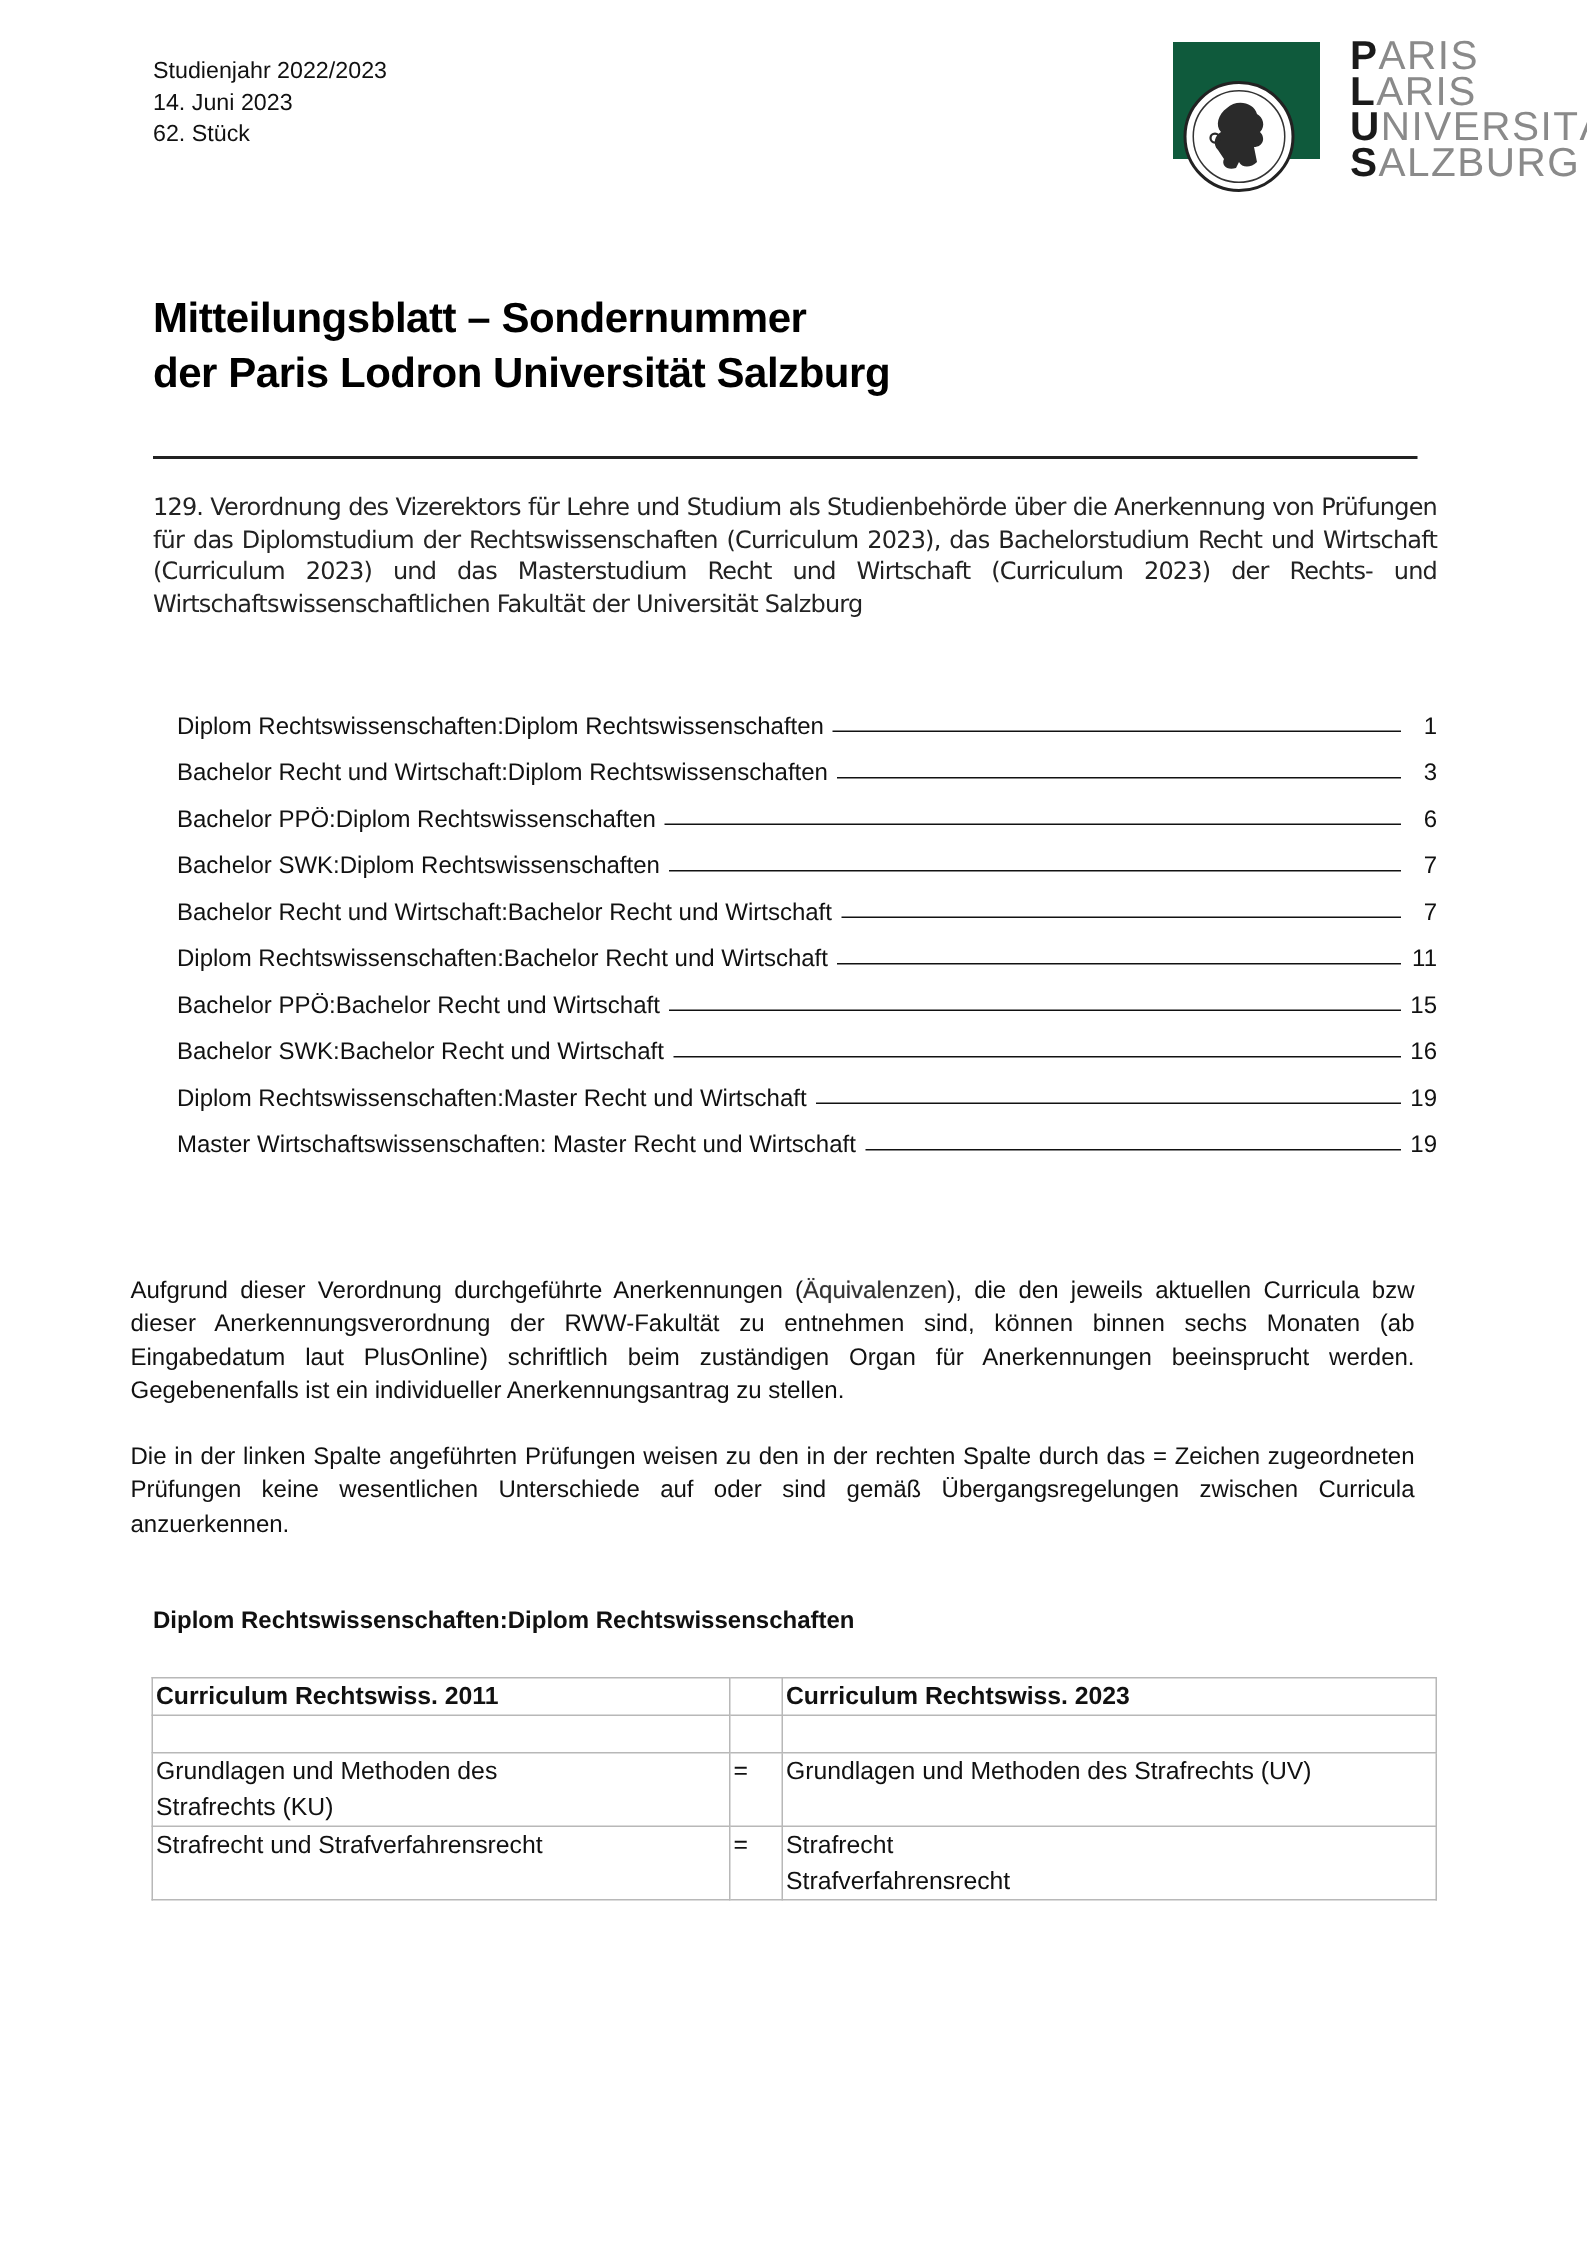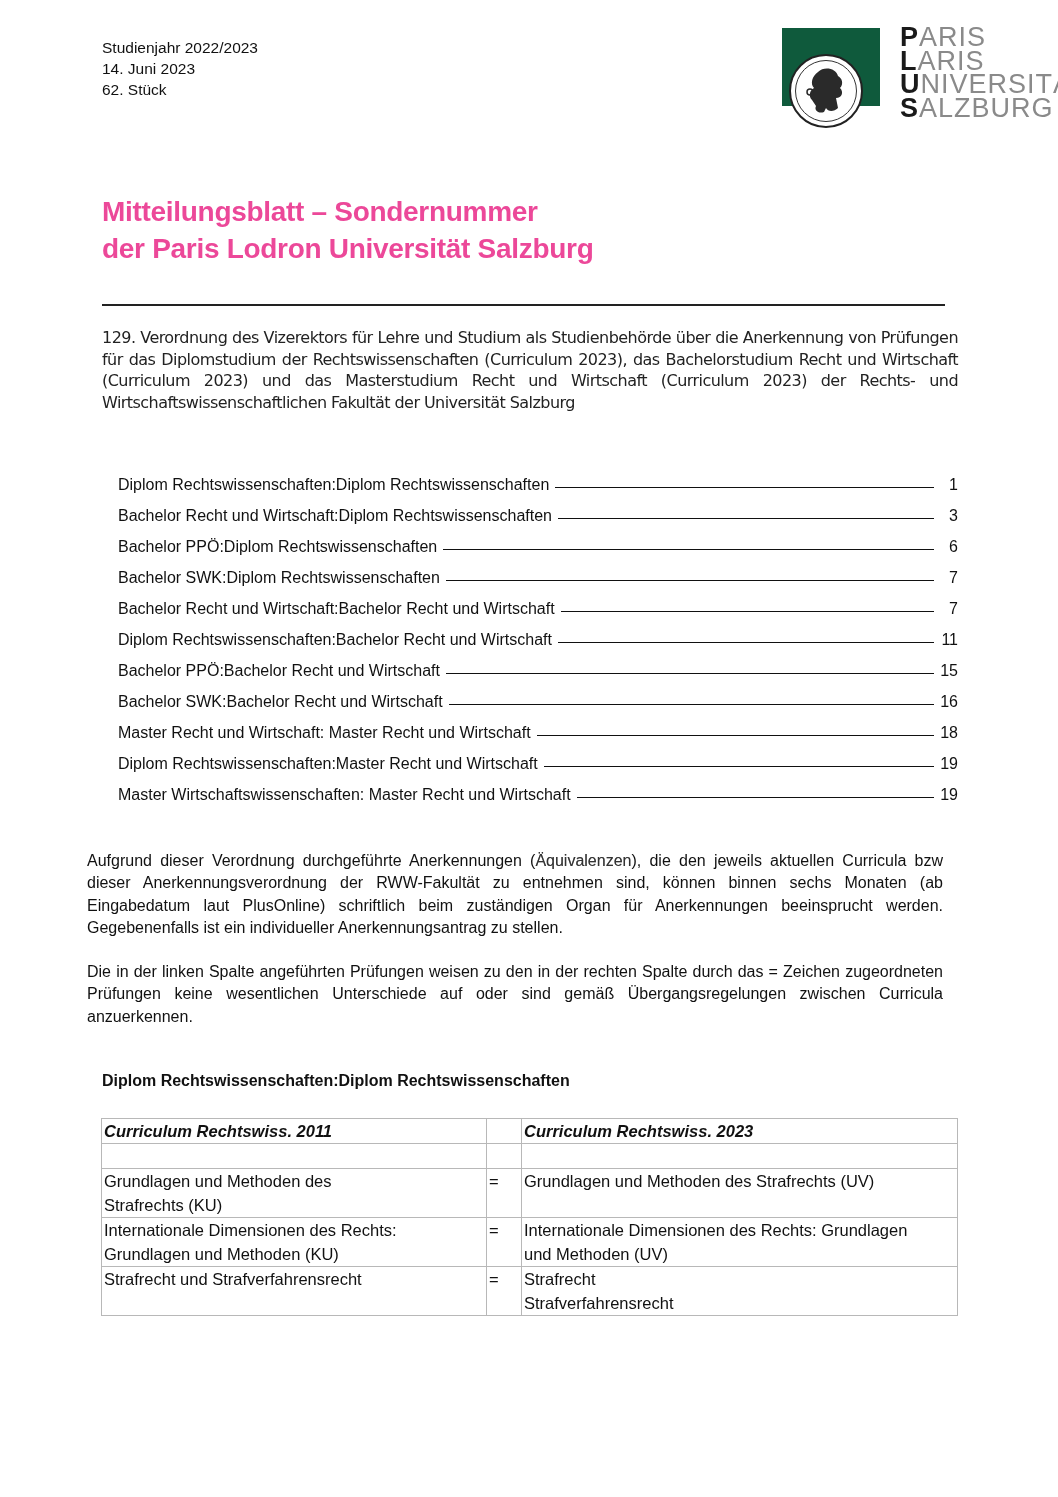--- a/index.html
+++ b/index.html
@@ -7,21 +7,21 @@
     .meta { position: absolute; left: 102px; top: 37px; font-size: 15.5px; line-height: 21px; color: #111; }
     .meta div { white-space: nowrap; }
 
     .logo { position: absolute; left: 780px; top: 26px; width: 260px; height: 100px; }
     .logo-arch { position: absolute; left: 2px; top: 2px; width: 98px; height: 78px; background: #0f5a3c; }
     .logo-circle { position: absolute; left: 9px; top: 28px; width: 74px; height: 74px; border-radius: 50%; background: #fff; border: 2px solid #222; box-sizing: border-box; display:flex; align-items:center; justify-content:center; }
     .logo-circle-inner { width: 62px; height: 62px; border-radius: 50%; border: 1.5px solid #333; box-sizing: border-box; display:flex; align-items:center; justify-content:center; }
     .logo-text { position: absolute; left: 120px; top: 0px; font-size: 27px; line-height: 23.5px; letter-spacing: 1px; color: #8a8a8a; }
     .logo-text b { color: #1a1a1a; font-weight: bold; }
 
-    .title { position: absolute; left: 102px; top: 193px; font-size: 28px; line-height: 37px; font-weight: bold; color: #ec4899; letter-spacing: -0.3px; }
+    .title { position: absolute; left: 102px; top: 193px; font-size: 28px; line-height: 37px; font-weight: bold; color: #000000; letter-spacing: -0.3px; }
     .title-rule { position: absolute; left: 102px; top: 304px; width: 843px; height: 2px; background: #222; }
 
     .verordnung { position: absolute; left: 102px; top: 327px; width: 856px; font-size: 16px; line-height: 21.5px; text-align: justify; color: #222; font-family: "DejaVu Sans", sans-serif; letter-spacing: -0.55px; }
 
     .toc { position: absolute; left: 118px; top: 463px; width: 840px; font-size: 16px; }
     .toc-row { display: flex; align-items: flex-end; height: 31px; }
     .toc-label { white-space: nowrap; padding-right: 6px; }
     .toc-fill { flex: 1; border-bottom: 1.3px solid #111; margin-bottom: 6px; height: 1px; }
     .toc-page { width: 24px; text-align: right; }
 
@@ -30,21 +30,21 @@
     .para2 { top: 961px; }
     .hl { color: #333; text-shadow: 0 0 0.6px #999; }
 
     .section-title { position: absolute; left: 102px; top: 1072px; font-size: 16px; font-weight: bold; color: #111; }
 
     table.eq { position: absolute; left: 101px; top: 1118px; width: 857px; border-collapse: collapse; font-size: 16.5px; line-height: 24px; color: #111; }
     table.eq td { border: 1.5px solid #b8b8b8; vertical-align: top; padding: 0 2px; }
     table.eq td.c1 { width: 380px; }
     table.eq td.c2 { width: 30px; }
     table.eq td.c3 { width: 431px; }
-    table.eq tr.head td { font-weight: bold; height: 24px; font-style: italic; }
+    table.eq tr.head td { font-weight: bold; height: 24px; }
     table.eq tr.empty td { height: 24px; }
   </style>
 </head>
 <body>
 
 <div class="meta">
   <div>Studienjahr 2022/2023</div>
   <div>14. Juni 2023</div>
   <div>62. Stück</div>
 </div>
@@ -110,25 +110,20 @@
       <span class="toc-label">Bachelor PPÖ:Bachelor Recht und Wirtschaft</span>
       <span class="toc-fill"></span>
       <span class="toc-page">15</span>
     </div>
   <div class="toc-row">
       <span class="toc-label">Bachelor SWK:Bachelor Recht und Wirtschaft</span>
       <span class="toc-fill"></span>
       <span class="toc-page">16</span>
     </div>
   <div class="toc-row">
-      <span class="toc-label">Master Recht und Wirtschaft: Master Recht und Wirtschaft</span>
-      <span class="toc-fill"></span>
-      <span class="toc-page">18</span>
-    </div>
-  <div class="toc-row">
       <span class="toc-label">Diplom Rechtswissenschaften:Master Recht und Wirtschaft</span>
       <span class="toc-fill"></span>
       <span class="toc-page">19</span>
     </div>
   <div class="toc-row">
       <span class="toc-label">Master Wirtschaftswissenschaften: Master Recht und Wirtschaft</span>
       <span class="toc-fill"></span>
       <span class="toc-page">19</span>
     </div>
 </div>
@@ -150,27 +145,20 @@
     <td class="c2"></td>
     <td class="c3"></td>
   </tr>
   <tr>
     <td class="c1 ml">Grundlagen und Methoden des
 Strafrechts (KU)</td>
     <td class="c2">=</td>
     <td class="c3 ml">Grundlagen und Methoden des Strafrechts (UV)</td>
   </tr>
   <tr>
-    <td class="c1 ml">Internationale Dimensionen des Rechts:
-Grundlagen und Methoden (KU)</td>
-    <td class="c2">=</td>
-    <td class="c3 ml">Internationale Dimensionen des Rechts: Grundlagen
-und Methoden (UV)</td>
-  </tr>
-  <tr>
     <td class="c1 ml">Strafrecht und Strafverfahrensrecht</td>
     <td class="c2">=</td>
     <td class="c3 ml">Strafrecht
 Strafverfahrensrecht</td>
   </tr>
 </tbody>
   </table>
 
 <style>
   table.eq td.ml { white-space: pre-line; margin-top: 39px; }

